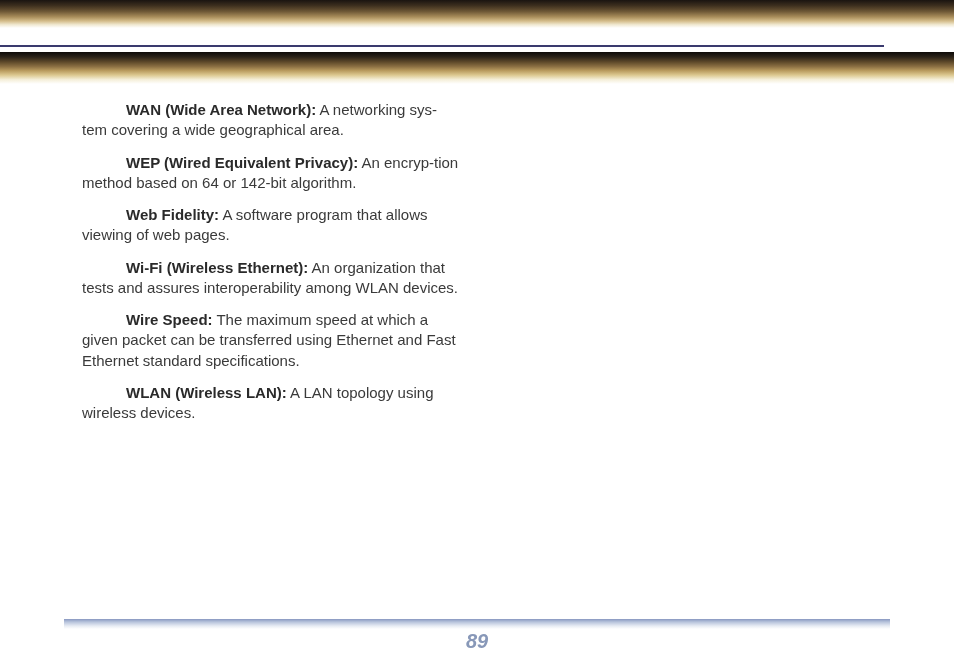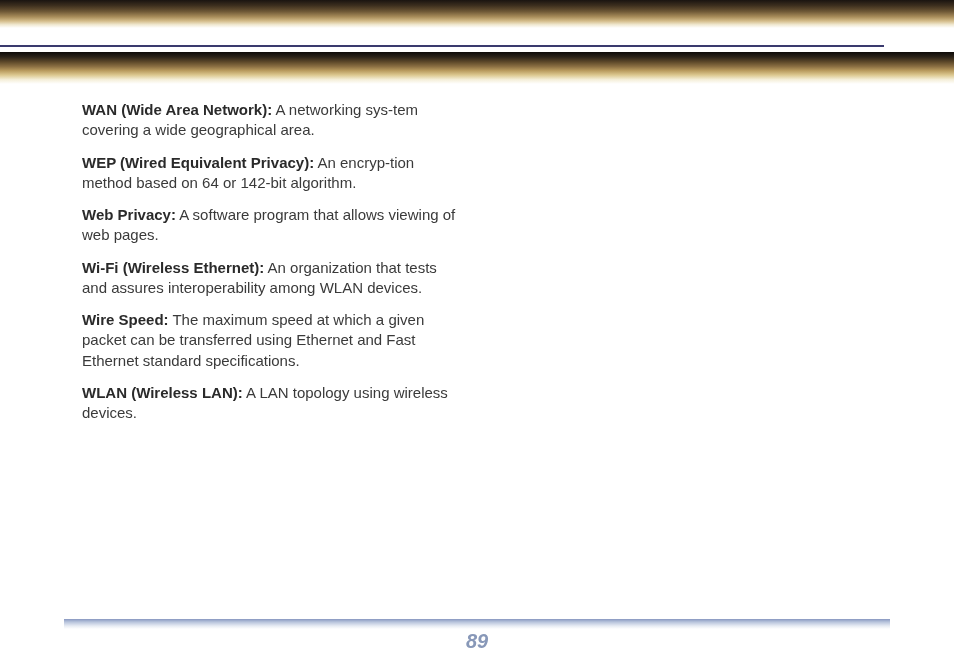--- a/index.html
+++ b/index.html
@@ -75,20 +75,21 @@
     .entry {
       font-size: 15px;
       line-height: 1.35;
       color: #3a3a3a;
       margin-bottom: 12px;
       text-align: left;
     }
     .term {
       font-weight: bold;
       color: #2a2a2a;
+      margin-left: 44px;
     }
     .footer-line {
       position: absolute;
       bottom: 32px;
       left: 64px;
       right: 64px;
       height: 10px;
       background: linear-gradient(to bottom,
         #8898c0 0%,
         #b8c4dc 30%,
@@ -112,20 +113,20 @@
 
 <div class="header-band">
   <div class="gradient-bar-top"></div>
   <div class="title-underline"></div>
   <div class="gradient-bar-mid"></div>
 </div>
 
 <div class="content">
   <div class="entry"><span class="term">WAN (Wide Area Network):</span><span>  A networking sys-tem covering a wide geographical area.</span></div>
   <div class="entry"><span class="term">WEP (Wired Equivalent Privacy):</span><span>  An encryp-tion method based on 64 or 142-bit algorithm.</span></div>
-  <div class="entry"><span class="term">Web Privacy:</span><span>  A software program that allows viewing of web pages.</span></div>
+  <div class="entry"><span class="term">Web Fidelity:</span><span>  A software program that allows viewing of web pages.</span></div>
   <div class="entry"><span class="term">Wi-Fi (Wireless Ethernet):</span><span>  An organization that tests and assures interoperability among WLAN devices.</span></div>
   <div class="entry"><span class="term">Wire Speed:</span><span>  The maximum speed at which a given packet can be transferred using Ethernet and Fast Ethernet standard specifications.</span></div>
   <div class="entry"><span class="term">WLAN (Wireless LAN):</span><span>  A LAN topology using wireless devices.</span></div>
 </div>
 
 <div class="footer-line"></div>
 <div class="page-number">89</div>
 
 </body></html>

